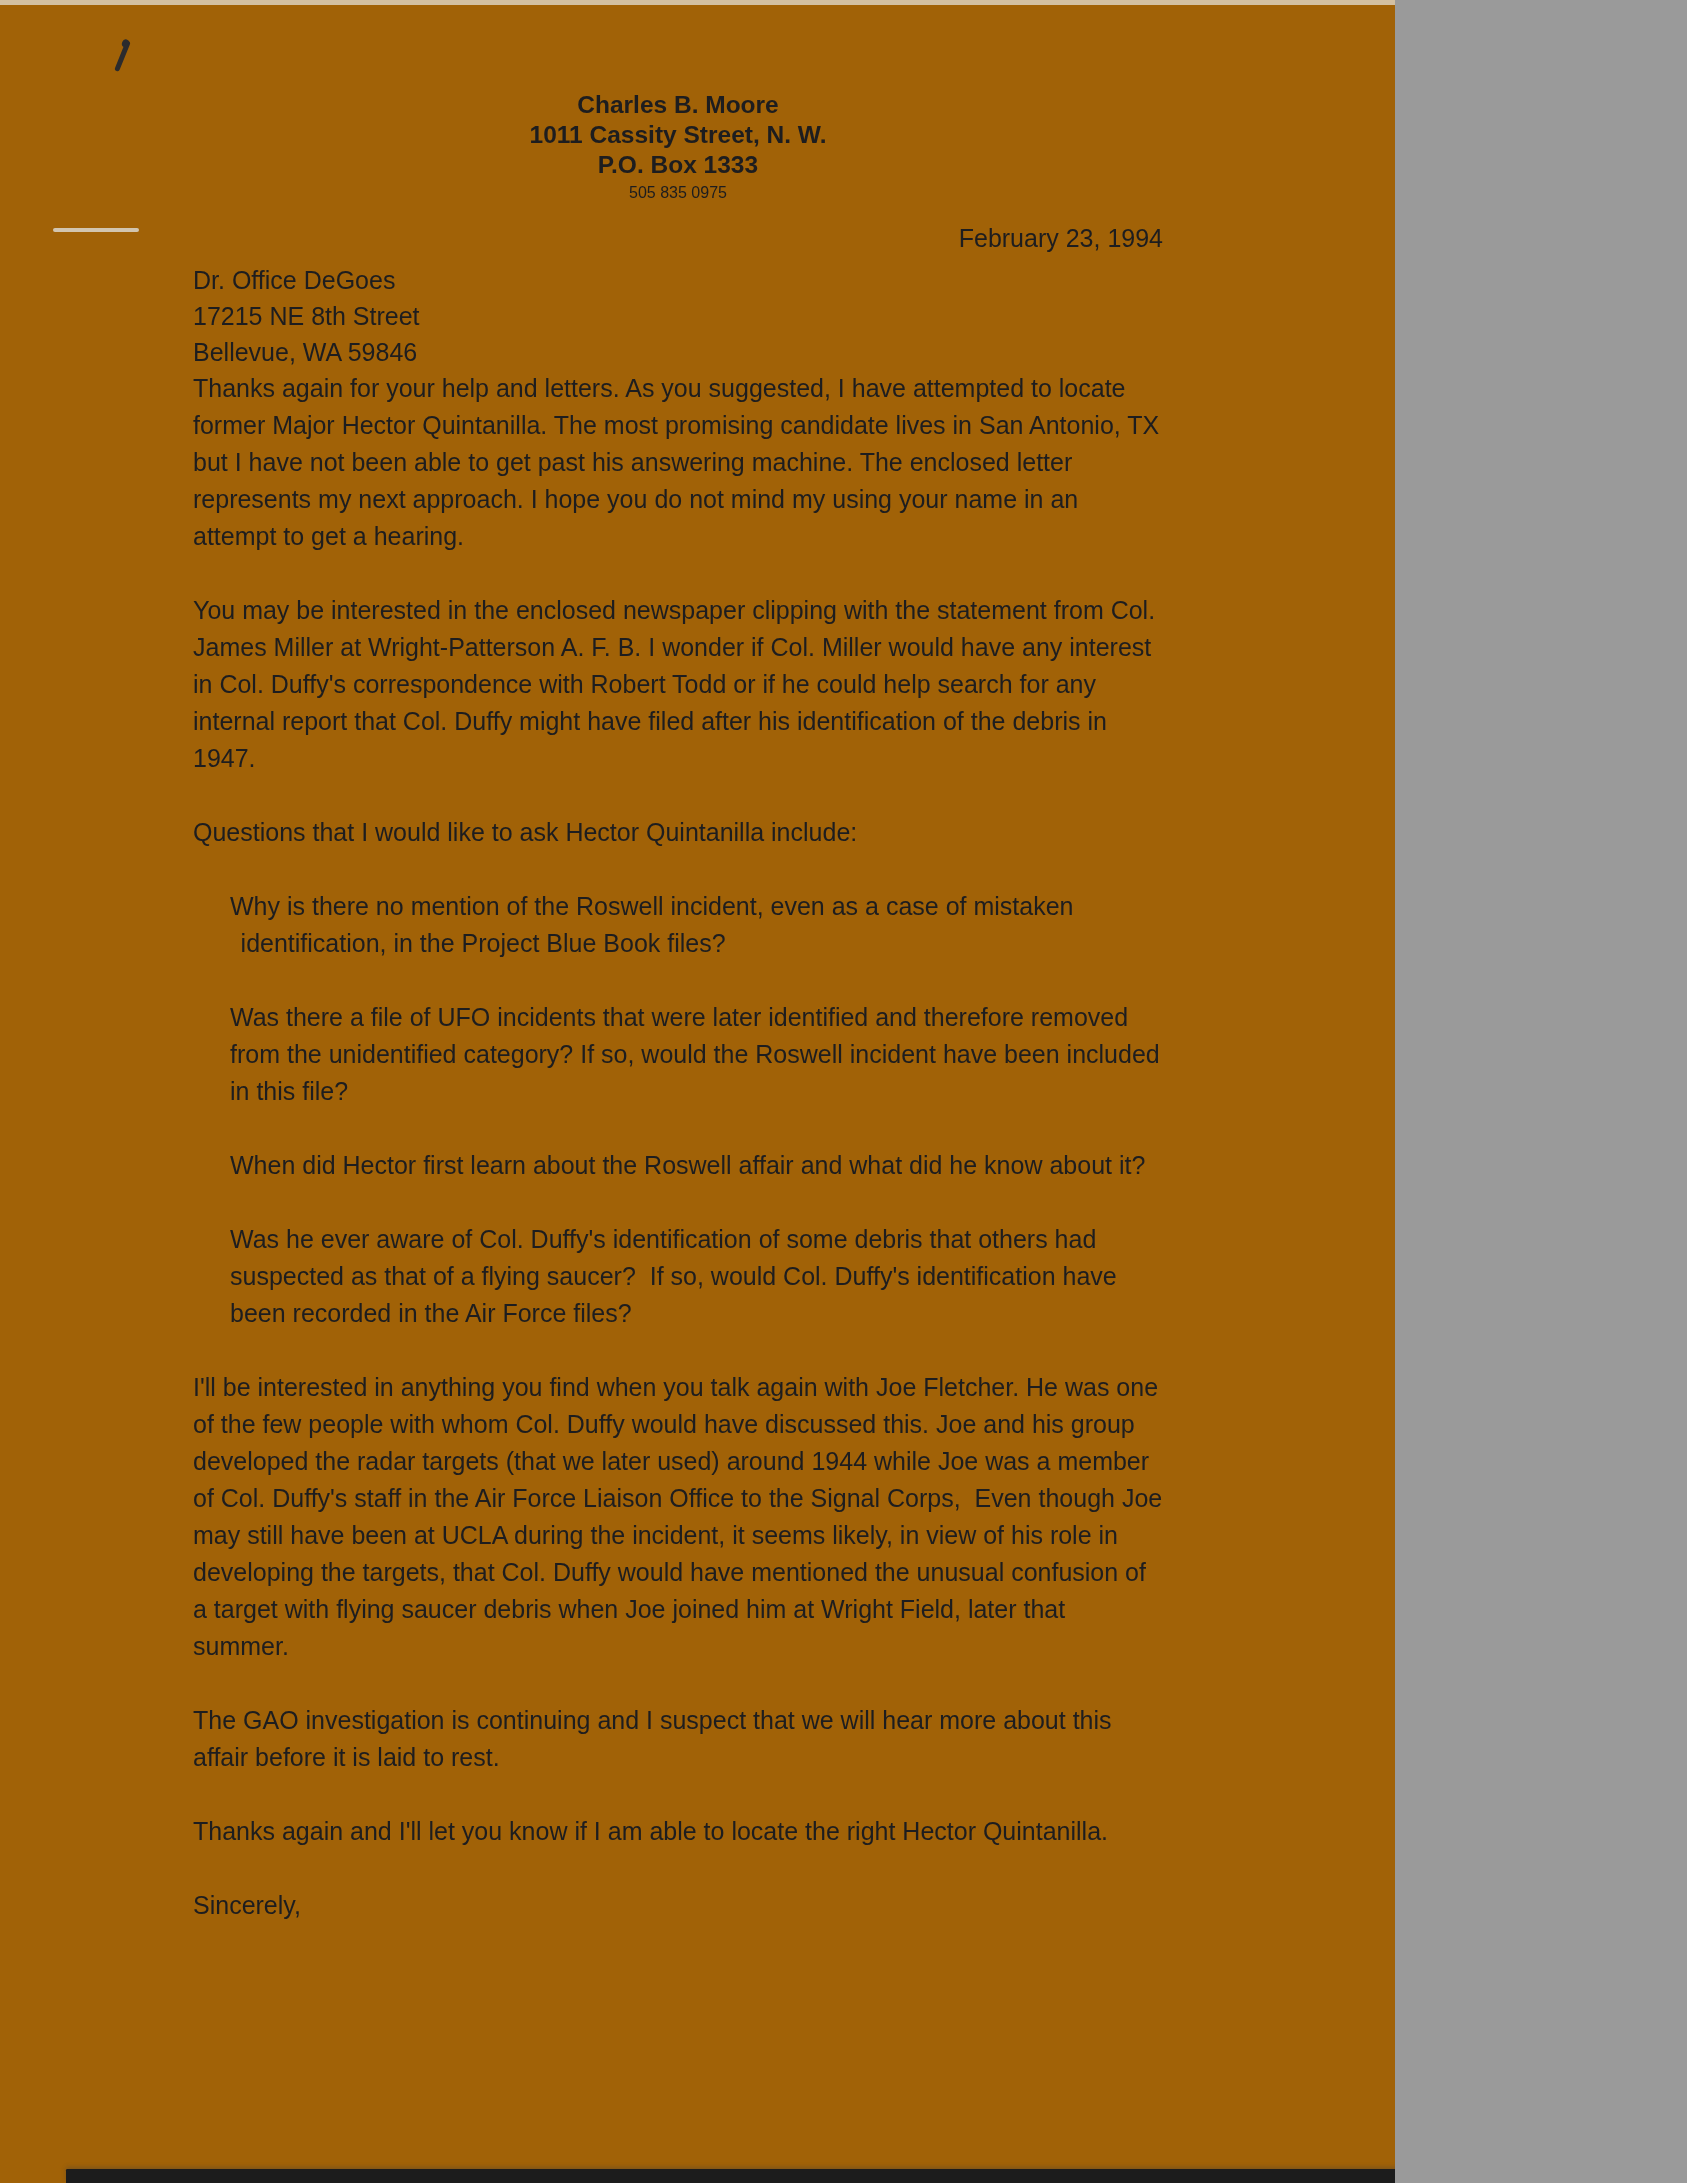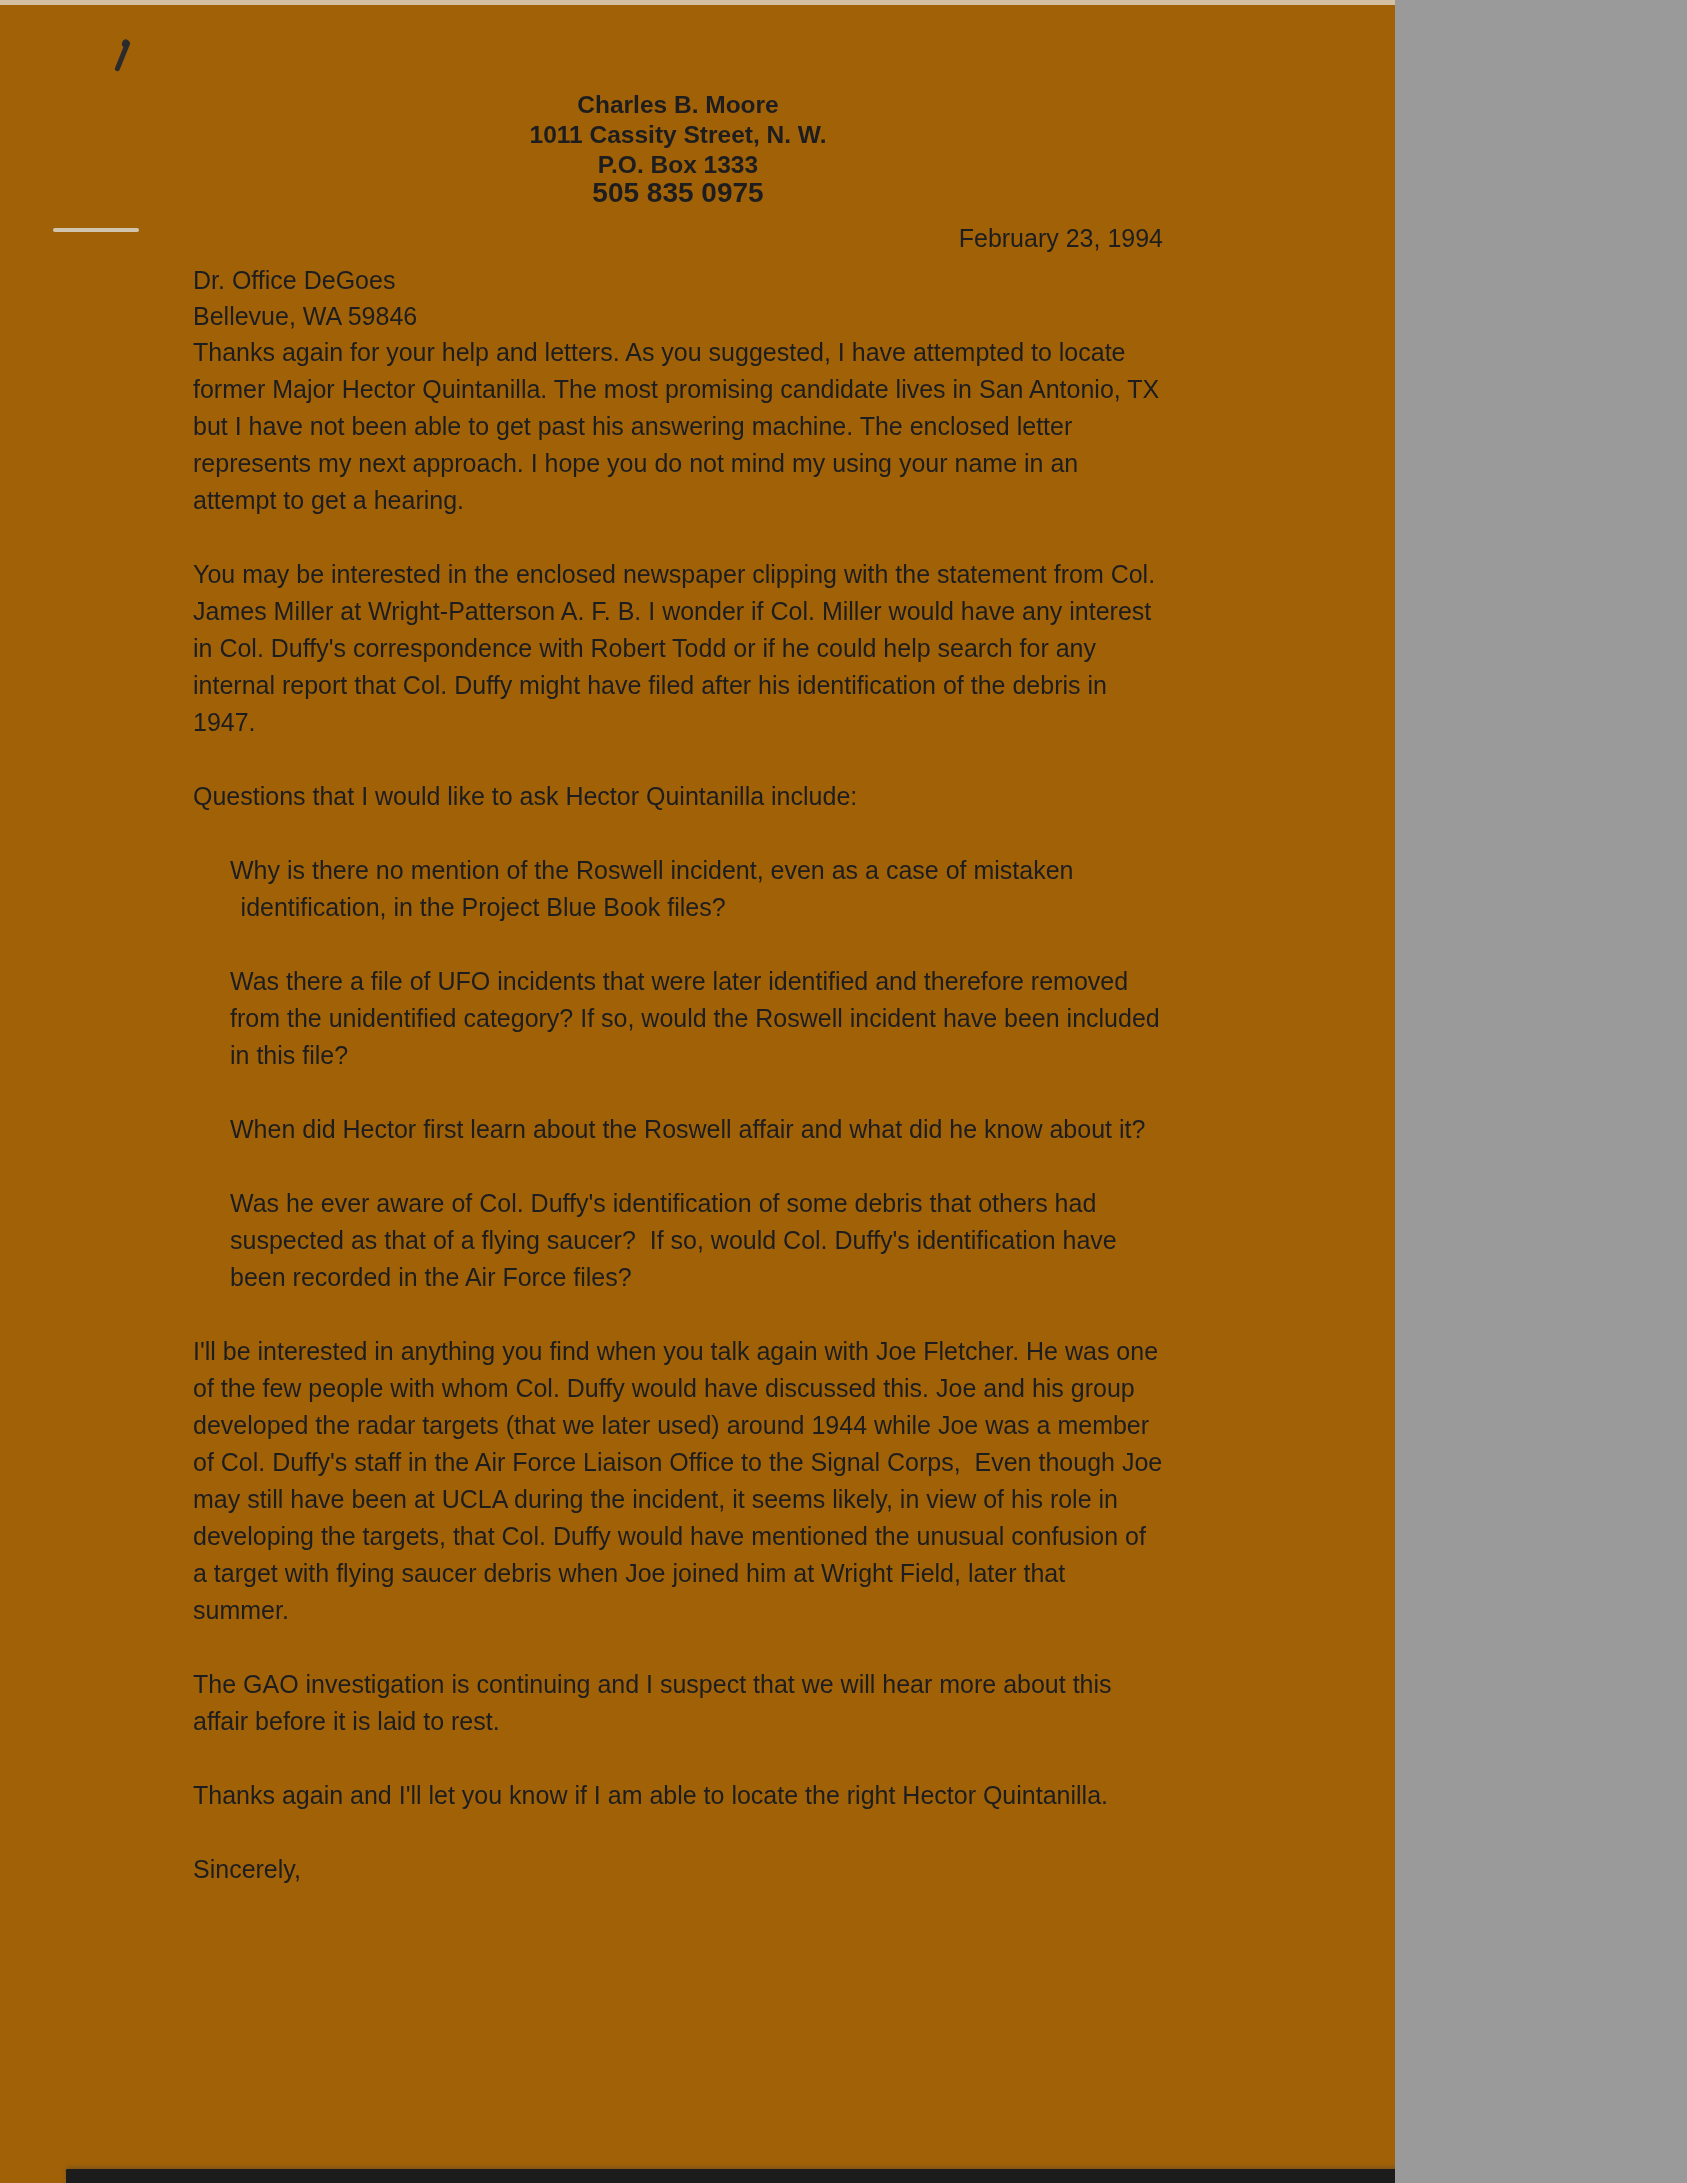--- a/index.html
+++ b/index.html
@@ -66,22 +66,22 @@
     line-height: 37px;
   }
 
   .sender {
     text-align: center;
     font-weight: bold;
     font-size: 24.5px;
     line-height: 30px;
   }
   .sender-phone {
-    font-weight: bold;
-    font-size: 28px;
+    font-weight: normal;
+    font-size: 16px;
     line-height: 26.5px;
   }
 
   .date-line {
     text-align: right;
     margin-top: 16px;
     line-height: 30px;
   }
 
   .recipient {
@@ -127,20 +127,21 @@
       <div>Charles B. Moore</div>
       <div>1011 Cassity Street, N. W.</div>
       <div>P.O. Box 1333</div>
       <div class="sender-phone">505 835 0975</div>
     </div>
 
     <div class="date-line">February 23, 1994</div>
 
     <div class="recipient">
       <div>Dr. Office DeGoes</div>
+      <div>17215 NE 8th Street</div>
       <div>Bellevue, WA 59846</div>
     </div>
 
 
     <p class="para">Thanks again for your help and letters. As you suggested, I have attempted to locate former Major Hector Quintanilla. The most promising candidate lives in San Antonio, TX but I have not been able to get past his answering machine. The enclosed letter represents my next approach. I hope you do not mind my using your name in an attempt to get a hearing.</p>
 
     <p class="para">You may be interested in the enclosed newspaper clipping with the statement from Col. James Miller at Wright-Patterson A. F. B. I wonder if Col. Miller would have any interest in Col. Duffy's correspondence with Robert Todd or if he could help search for any internal report that Col. Duffy might have filed after his identification of the debris in 1947.</p>
 
     <p class="para">Questions that I would like to ask Hector Quintanilla include:</p>
 

